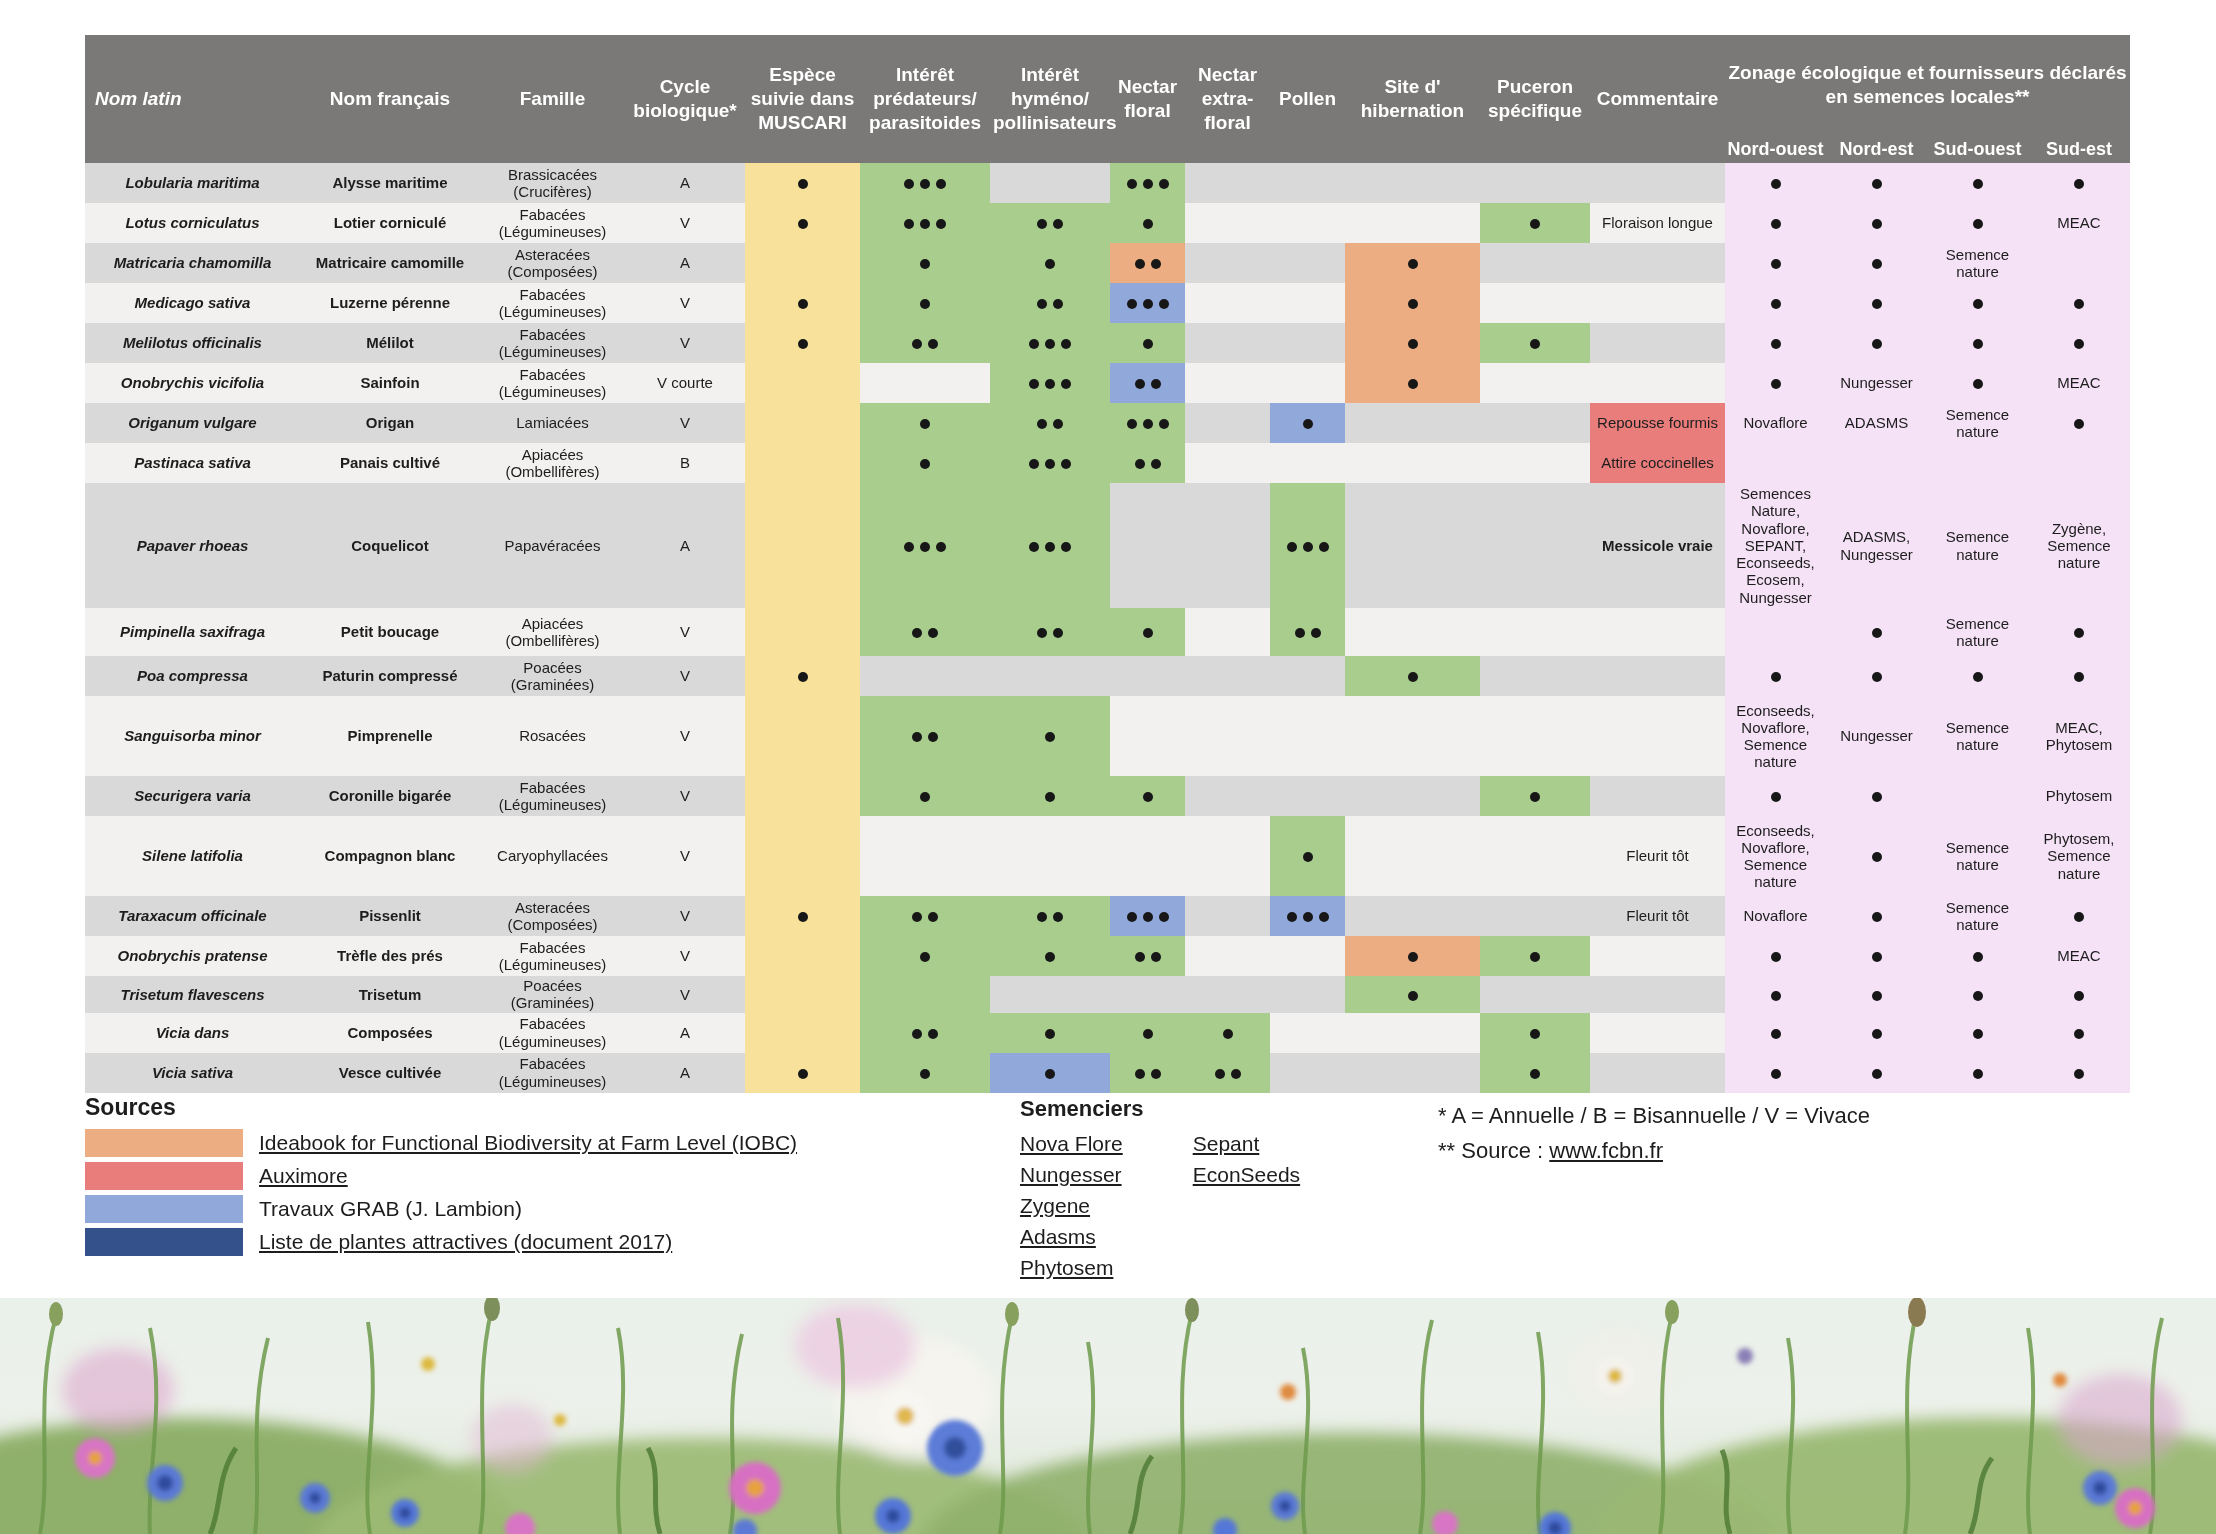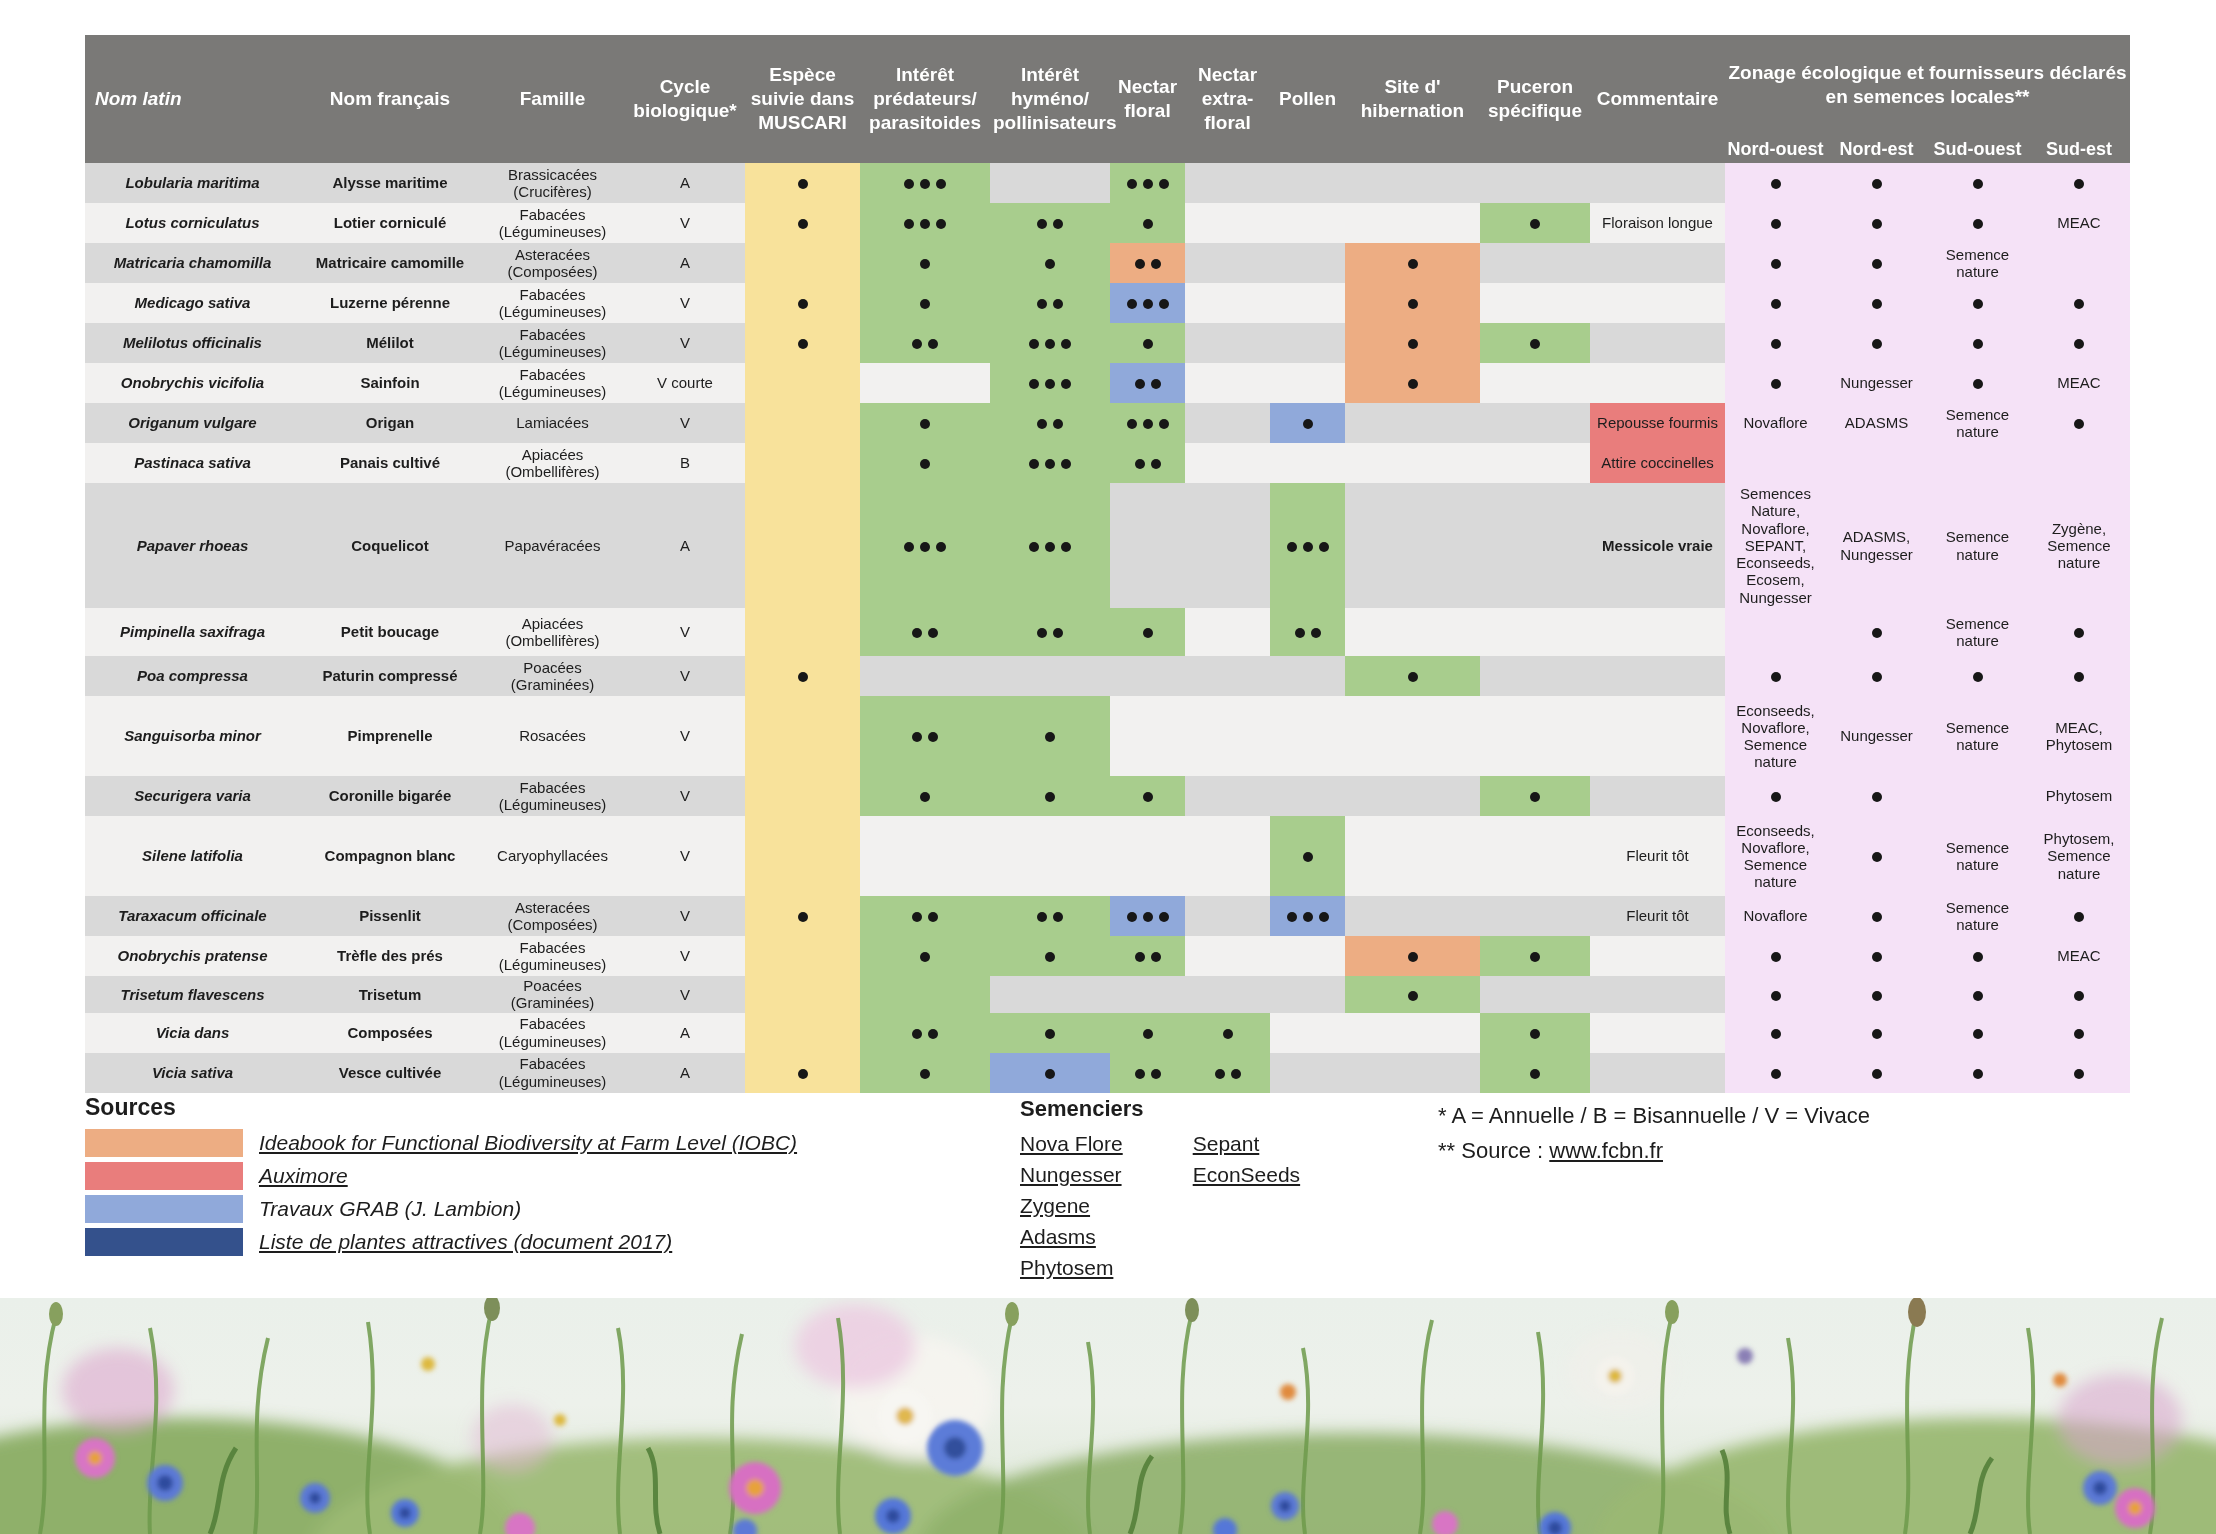--- a/index.html
+++ b/index.html
@@ -29,21 +29,21 @@
   td.com{font-size:15px;}
   td.com.b{font-weight:bold;}
   .dots{display:inline-flex;align-items:center;justify-content:center;vertical-align:middle;}
   .dot{width:10px;height:10px;border-radius:50%;background:#171717;margin:0 3px;display:inline-block;}
 
   
   .sources{position:absolute;left:85px;top:1094px;}
   .sources-title{font-size:23px;font-weight:bold;margin-bottom:8px;}
   .source-row{display:flex;align-items:center;margin-bottom:5px;}
   .swatch{width:158px;height:28px;margin-right:16px;flex:none;}
-  .source-label{font-size:21px;white-space:nowrap;font-style:italic;}
+  .source-label{font-size:21px;white-space:nowrap;}
   .ulink{text-decoration:underline;color:#1d1d1d;cursor:pointer;}
 
   .semenciers{position:absolute;left:1020px;top:1096px;}
   .sem-title{font-size:22px;font-weight:bold;margin-bottom:6px;}
   .sem-cols{display:flex;gap:70px;align-items:flex-start;}
   .sem-cols ul{list-style:none;margin:0;padding:0;}
   .sem-cols li{font-size:21px;line-height:31px;white-space:nowrap;}
 
   .notes{position:absolute;left:1438px;top:1098px;font-size:22px;line-height:35px;white-space:nowrap;}
 

